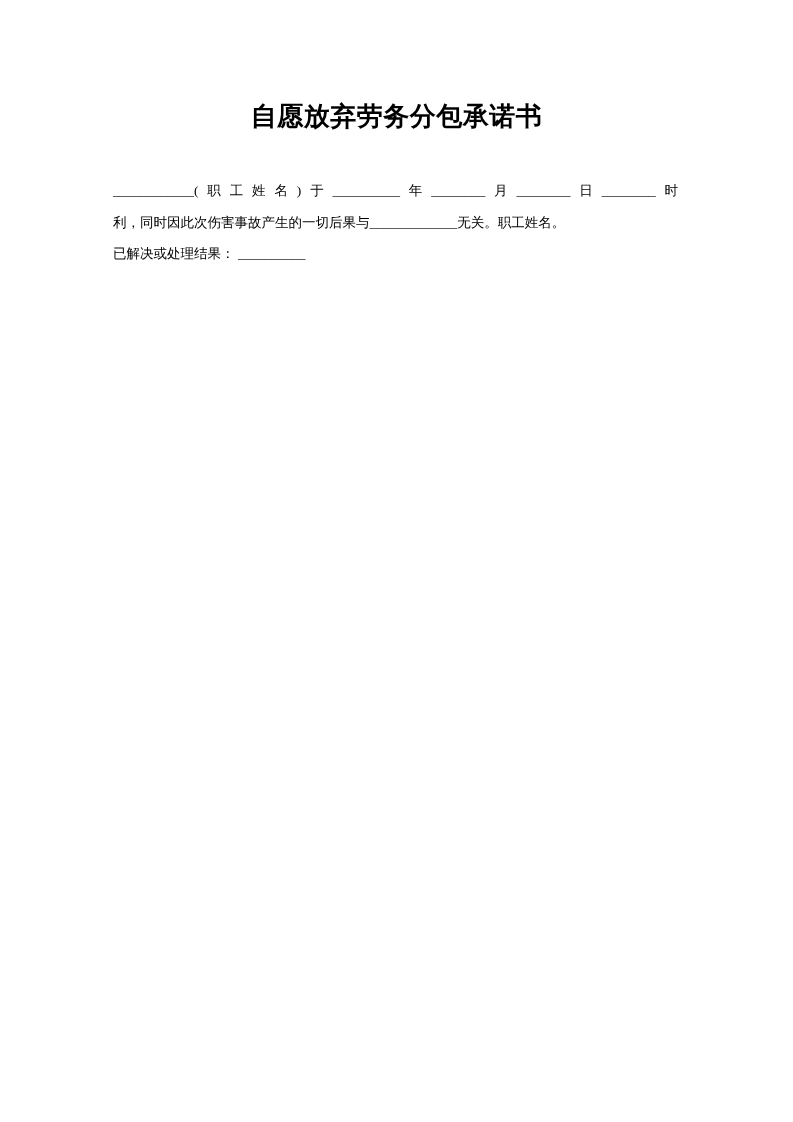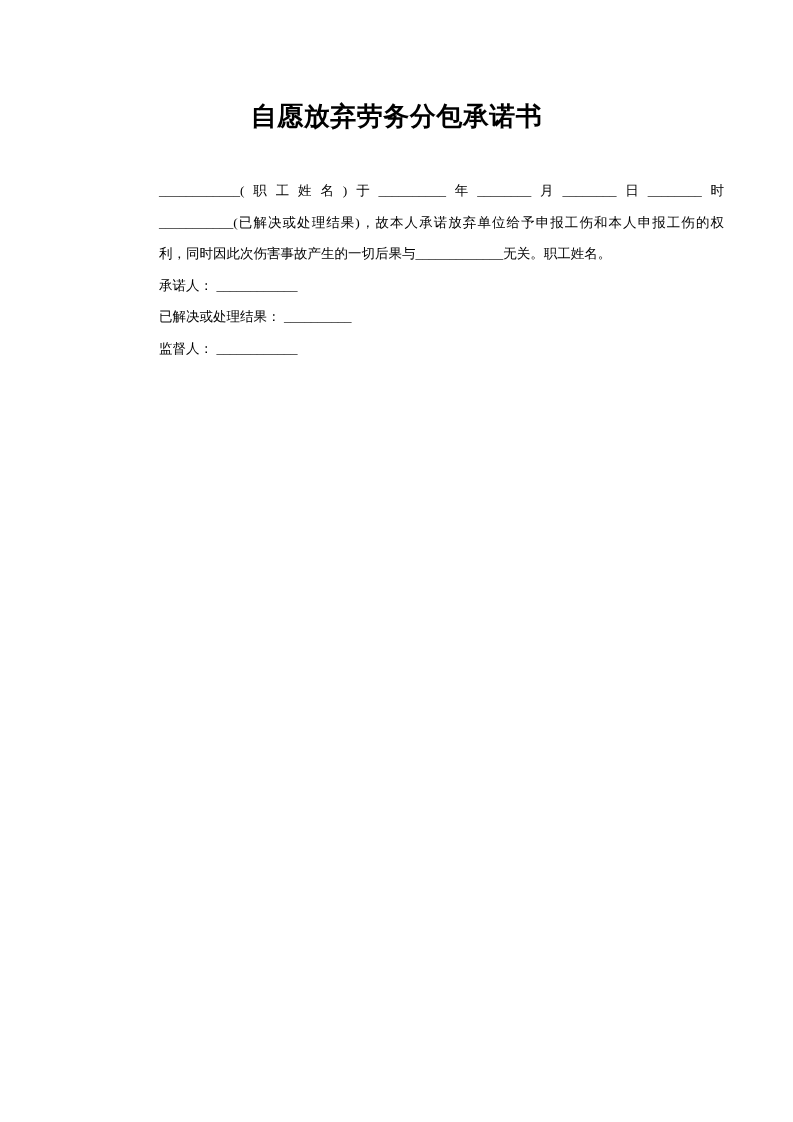--- a/index.html
+++ b/index.html
@@ -30,21 +30,20 @@
     font-weight: 700;
     letter-spacing: 0.5px;
   }
   .text-block {
     position: absolute;
     top: 175px;
     left: 113px;
     width: 565px;
     font-size: 13.5px;
     line-height: 31.5px;
-    margin-left: 46px;
   }
   .line {
     text-align: left;
     white-space: normal;
   }
   .line.just {
     text-align: justify;
     text-align-last: justify;
   }
   .footer {
@@ -58,22 +57,19 @@
 </style>
 </head>
 <body>
 
 <div class="page">
 
   <div class="doc-title">自愿放弃劳务分包承诺书</div>
 
   <div class="text-block">
     <div class="line just">____________(职工姓名)于__________年________月________日________时</div>
-    <div class="line just">___________(已解决或处理结果)，故本人承诺放弃单位给予申报工伤和本人申报工伤的权</div>
     <div class="line">利，同时因此次伤害事故产生的一切后果与_____________无关。职工姓名。</div>
-    <div class="line">承诺人： ____________</div>
     <div class="line">已解决或处理结果： __________</div>
-    <div class="line">监督人： ____________</div>
   </div>
 
   <div class="footer">第 1页 共 1页</div>
 
 </div>
 
 </body></html>

